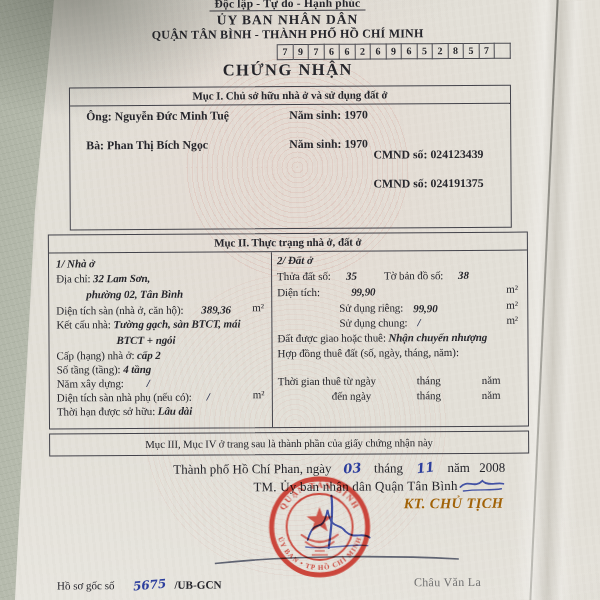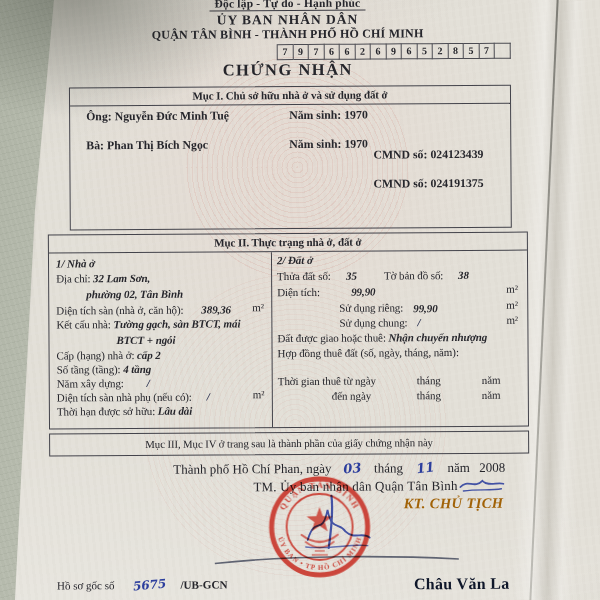--- a/index.html
+++ b/index.html
@@ -64,25 +64,25 @@
   .unitR{position:absolute;left:229px;top:-2px;font-size:11px;}
   .hw{font-family:"DejaVu Serif",serif;font-style:italic;font-weight:bold;color:#2c3e9d;display:inline-block;}
   .slash{font-weight:bold;font-style:italic;color:#20284a;}
   #muc3{left:48px;top:432px;width:478px;height:21px;text-align:center;
     font-size:10.8px;line-height:20px;letter-spacing:-.1px;}
   .dateline{left:172px;top:461px;font-size:13px;}
   .tmline{left:252px;top:479px;font-size:13px;letter-spacing:.2px;}
   .red{color:#a16207;font-weight:bold;font-style:italic;}
   .rt1{left:350px;top:496px;width:152px;text-align:right;font-size:14.5px;letter-spacing:.4px;}
   .rt2{left:340px;top:514px;width:162px;text-align:right;font-size:15.5px;letter-spacing:.4px;}
-  .signer{left:412px;top:576px;width:100px;font-weight:bold;font-style:normal;font-size:16px;
-    color:#0f172a;letter-spacing:.3px;}
+  .signer{left:412px;top:576px;width:100px;font-weight:normal;font-style:normal;font-size:12px;
+    color:#737373;letter-spacing:.3px;}
   .dossier{left:55px;top:577px;font-size:11px;}
   .dossier .num{margin-left:16px;font-size:12px;transform:rotate(-5deg);}
-  .dossier .suf{margin-left:11px;font-weight:bold;font-size:11.2px;}
+  .dossier .suf{margin-left:5px;font-weight:bold;font-size:11.2px;}
   svg.overlay{position:absolute;overflow:visible;}
   .stamp-svg{mix-blend-mode:multiply;opacity:.93;filter:blur(.35px);}
   .sig-svg{mix-blend-mode:multiply;opacity:.88;}
 </style>
 </head>
 <body>
 
 <div id="scene">
   <div class="table-grain"></div>
 

